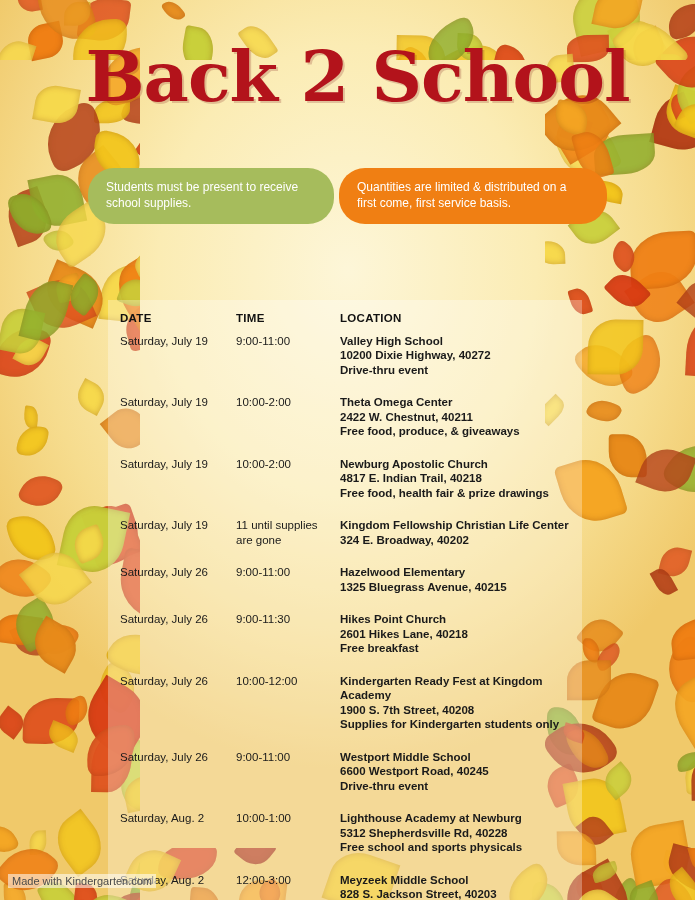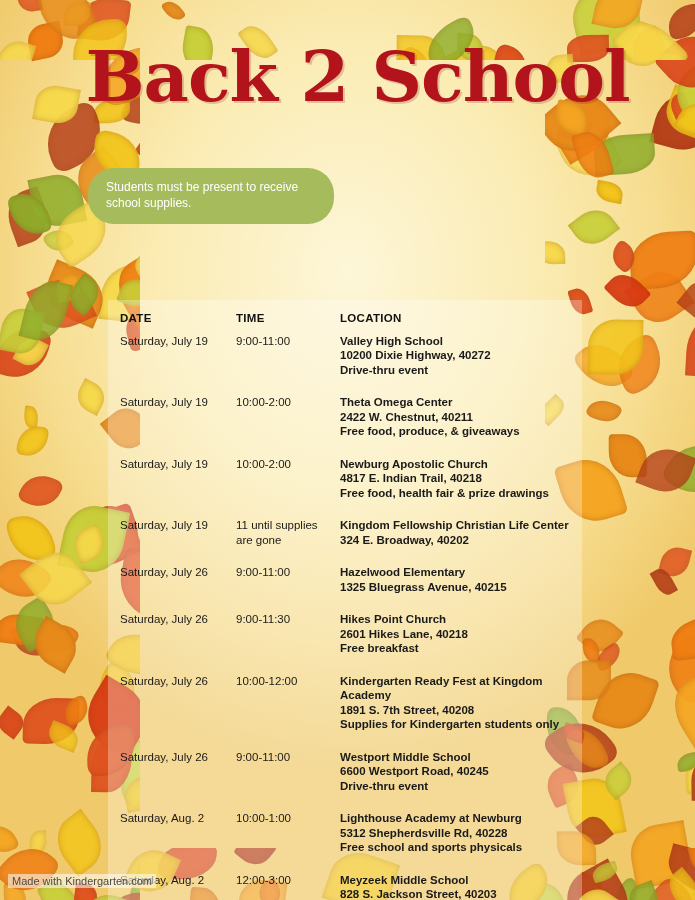--- a/index.html
+++ b/index.html
@@ -366,20 +366,21 @@
       <div class="leaf r1" style="width: 32px; height: 30.32px; left: 239px; top: -13px; background: rgb(183, 66, 26); transform: rotate(38deg); opacity: 0.96; box-shadow: rgba(120, 50, 10, 0.35) 0px 0px 6px inset;"></div>
       <div class="leaf r4" style="width: 44px; height: 43.8681px; left: 130px; top: 1px; background: rgb(243, 198, 28); transform: rotate(115deg); opacity: 0.86; box-shadow: rgba(120, 50, 10, 0.35) 0px 0px 6px inset;"></div>
     </div>
 
   <div class="headline-wrap">
     <div class="title">Back 2 School</div>
   </div>
 
   <div class="pill-row">
     <div class="pill pill-green">Students must be present to receive school supplies.</div>
+    <div class="pill pill-orange">Quantities are limited &amp; distributed on a first come,  first service basis.</div>
   </div>
 
   <div class="schedule">
     <table class="sched">
       <thead>
         <tr>
           <th class="col-date">DATE</th>
           <th class="col-time">TIME</th>
           <th class="col-loc">LOCATION</th>
         </tr>
@@ -435,21 +436,21 @@
               <span class="loc-line">Hikes Point Church</span>
               <span class="loc-line">2601 Hikes Lane, 40218</span>
               <span class="loc-line">Free breakfast</span>
             </td>
           </tr>
           <tr>
             <td class="col-date">Saturday, July 26</td>
             <td class="col-time">10:00-12:00</td>
             <td class="col-loc">
               <span class="loc-line">Kindergarten Ready Fest at Kingdom Academy</span>
-              <span class="loc-line">1891 S. 7th Street, 40208</span>
+              <span class="loc-line">1900 S. 7th Street, 40208</span>
               <span class="loc-line">Supplies for Kindergarten students only</span>
             </td>
           </tr>
           <tr>
             <td class="col-date">Saturday, July 26</td>
             <td class="col-time">9:00-11:00</td>
             <td class="col-loc">
               <span class="loc-line">Westport Middle School</span>
               <span class="loc-line">6600 Westport Road, 40245</span>
               <span class="loc-line">Drive-thru event</span>

